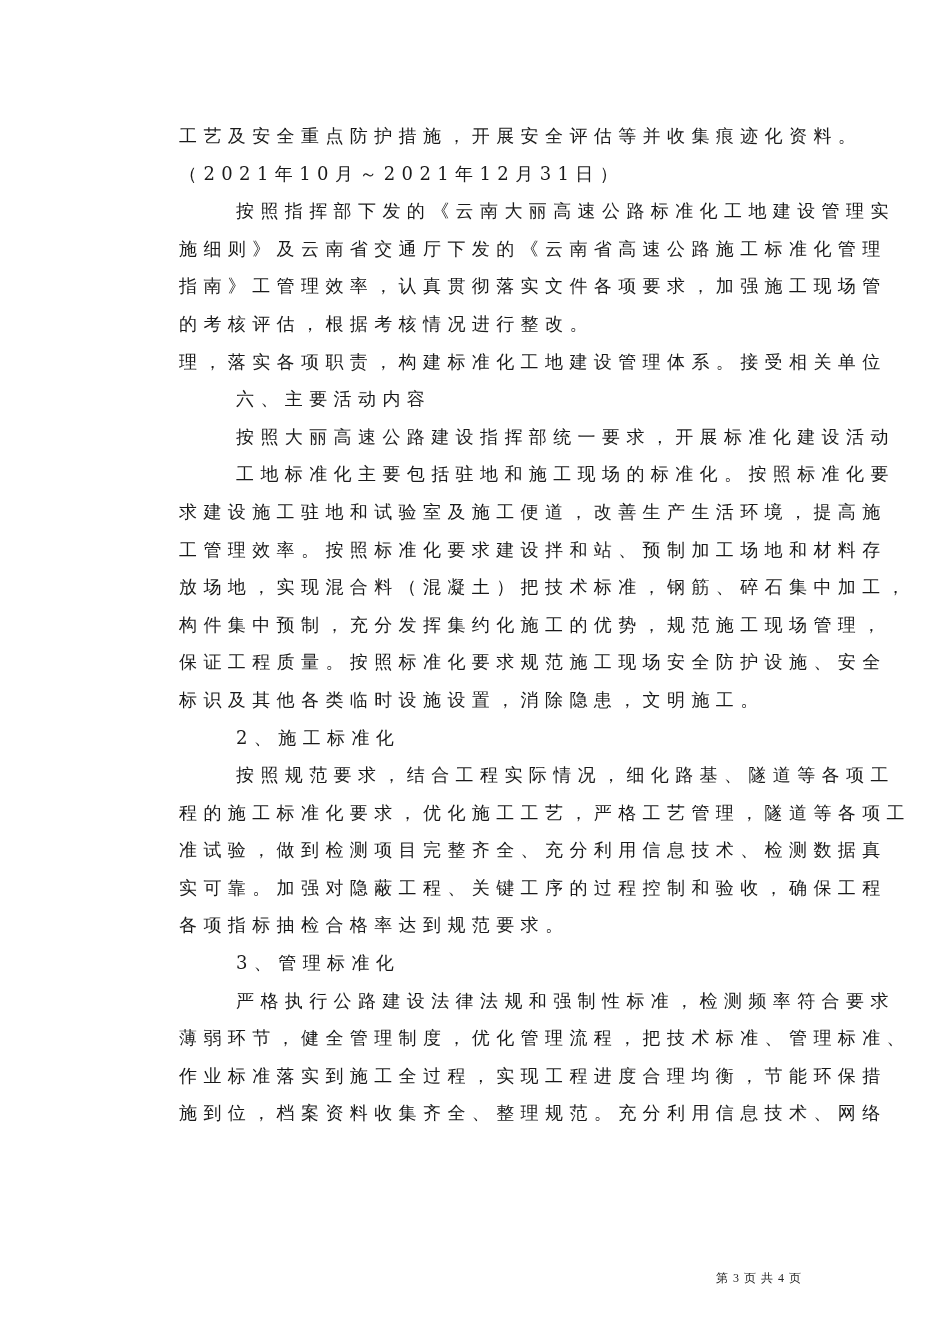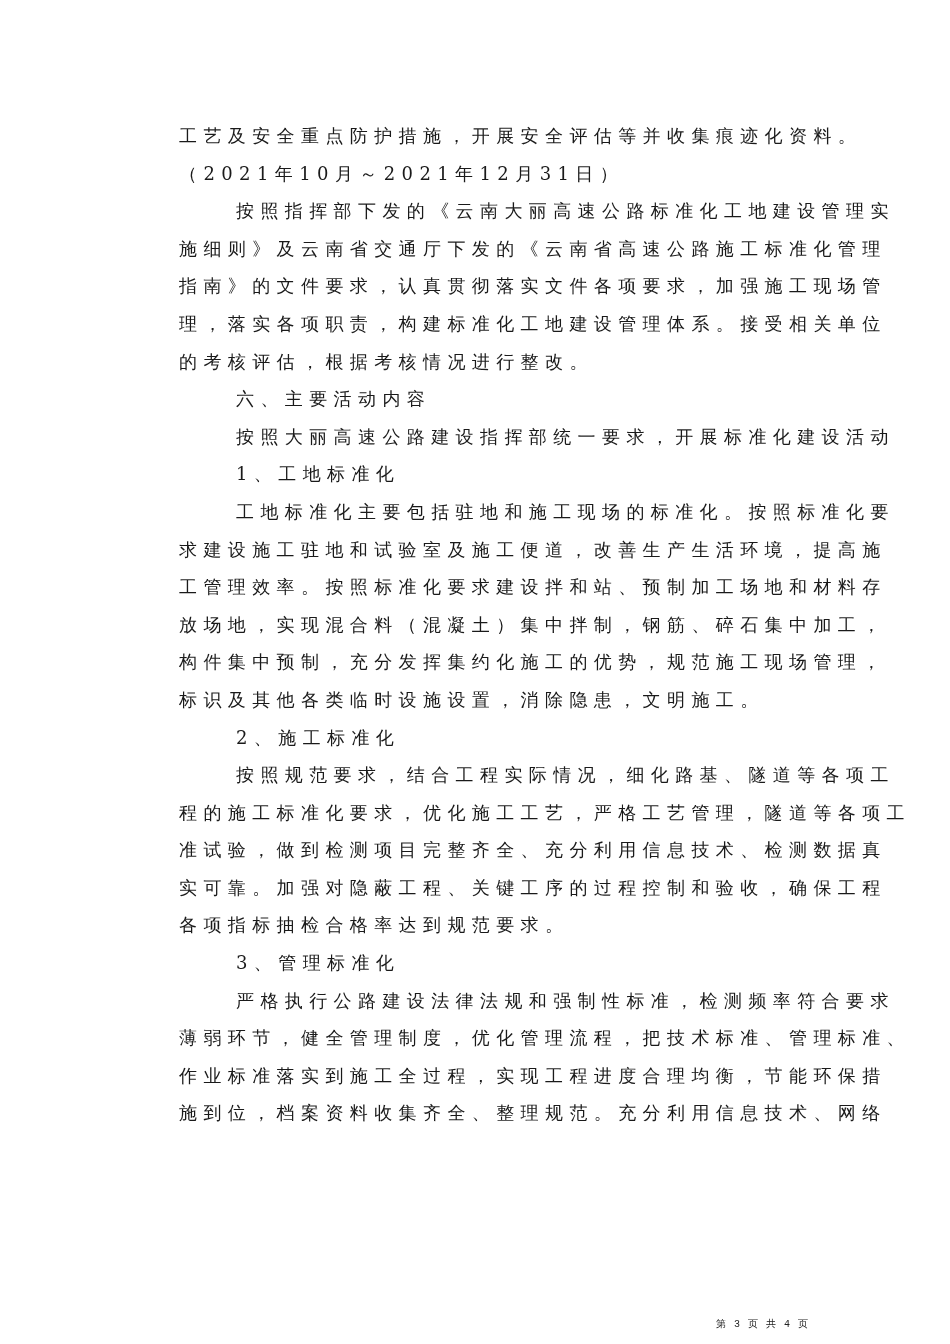--- a/index.html
+++ b/index.html
@@ -12,45 +12,45 @@
       font-family: "DejaVu Serif", "Liberation Serif", serif;
       font-size: 18px; color: #1a1a1a; margin-left: 36px;
     }
     .line {
       height: 37.6px; line-height: 37.6px; white-space: nowrap;
       letter-spacing: 6.4px;
     }
     .indent { padding-left: 57px; }
     .indent-sm { padding-left: 64px; }
     .footer {
-      position: absolute; left: 716px; top: 1317px;
-      font-family: Liberation Mono, monospace;
-      font-size: 10px; color: #222; letter-spacing: 1px; white-space: nowrap;
+      position: absolute; left: 716px; top: 1270px;
+      font-family: Liberation Serif, serif;
+      font-size: 12px; color: #222; letter-spacing: 1px; white-space: nowrap;
     }
   </style>
 </head>
 <body>
 
 <div class="page">
   <div class="content" id="content">
       <div class="line">工艺及安全重点防护措施，开展安全评估等并收集痕迹化资料。</div>
       <div class="line">（2021年10月～2021年12月31日）</div>
       <div class="line indent">按照指挥部下发的《云南大丽高速公路标准化工地建设管理实</div>
       <div class="line">施细则》及云南省交通厅下发的《云南省高速公路施工标准化管理</div>
-      <div class="line">指南》的文件要求，认真贯彻落实文件各项要求，加强施工现场管</div>
+      <div class="line">指南》工管理效率，认真贯彻落实文件各项要求，加强施工现场管</div>
+      <div class="line">的考核评估，根据考核情况进行整改。</div>
       <div class="line">理，落实各项职责，构建标准化工地建设管理体系。接受相关单位</div>
-      <div class="line">的考核评估，根据考核情况进行整改。</div>
       <div class="line indent">六、主要活动内容</div>
       <div class="line indent">按照大丽高速公路建设指挥部统一要求，开展标准化建设活动</div>
-      <div class="line indent">1、工地标准化</div>
       <div class="line indent">工地标准化主要包括驻地和施工现场的标准化。按照标准化要</div>
       <div class="line">求建设施工驻地和试验室及施工便道，改善生产生活环境，提高施</div>
       <div class="line">工管理效率。按照标准化要求建设拌和站、预制加工场地和材料存</div>
-      <div class="line">放场地，实现混合料（混凝土）集中拌制，钢筋、碎石集中加工，</div>
+      <div class="line">放场地，实现混合料（混凝土）把技术标准，钢筋、碎石集中加工，</div>
       <div class="line">构件集中预制，充分发挥集约化施工的优势，规范施工现场管理，</div>
+      <div class="line">保证工程质量。按照标准化要求规范施工现场安全防护设施、安全</div>
       <div class="line">标识及其他各类临时设施设置，消除隐患，文明施工。</div>
       <div class="line indent">2、施工标准化</div>
       <div class="line indent">按照规范要求，结合工程实际情况，细化路基、隧道等各项工</div>
       <div class="line">程的施工标准化要求，优化施工工艺，严格工艺管理，隧道等各项工</div>
       <div class="line">准试验，做到检测项目完整齐全、充分利用信息技术、检测数据真</div>
       <div class="line">实可靠。加强对隐蔽工程、关键工序的过程控制和验收，确保工程</div>
       <div class="line">各项指标抽检合格率达到规范要求。</div>
       <div class="line indent">3、管理标准化</div>
       <div class="line indent">严格执行公路建设法律法规和强制性标准，检测频率符合要求</div>
       <div class="line">薄弱环节，健全管理制度，优化管理流程，把技术标准、管理标准、</div>

